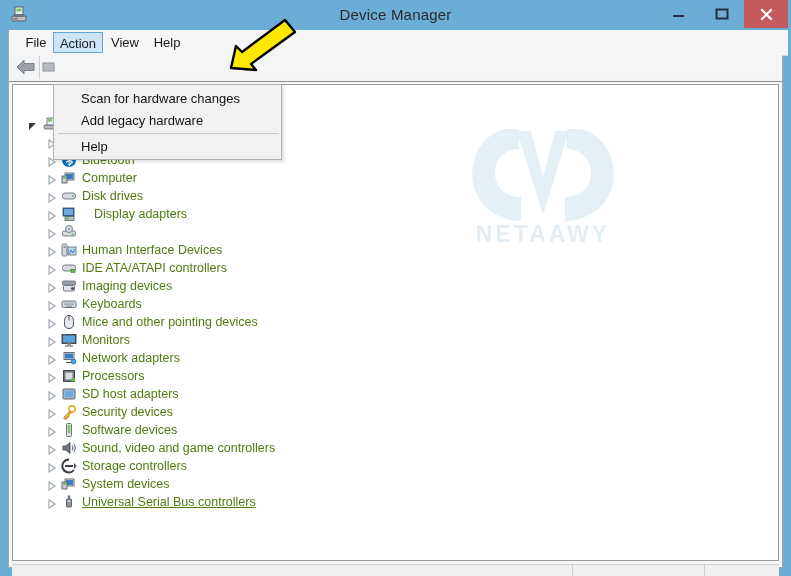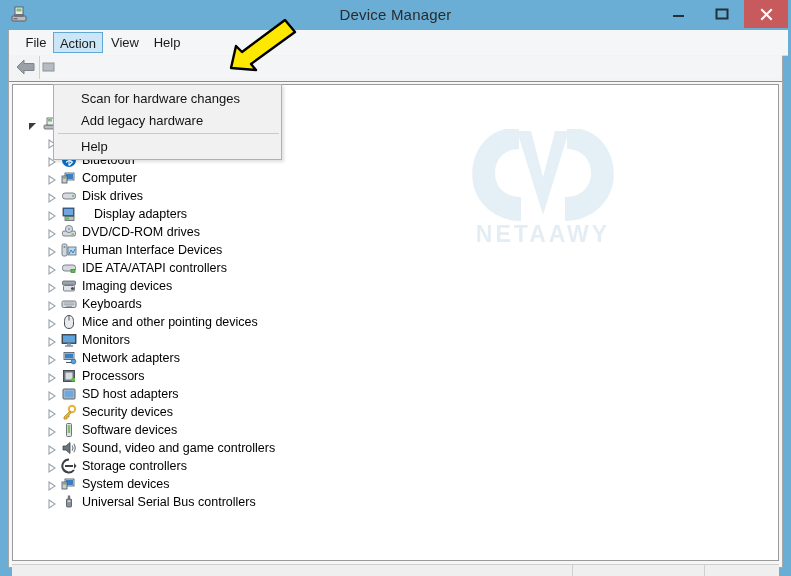--- a/index.html
+++ b/index.html
@@ -176,21 +176,21 @@
     position: absolute;
     top: 1px;
     width: 16px; height: 16px;
   }
   .tree-label {
     position: absolute;
     top: 0;
     height: 18px;
     line-height: 18px;
     font-size: 12.5px;
-    color: #000000;
+    color: #4d7c0f;
     font-family: "Liberation Sans", sans-serif;
   }
   #root-row .tree-label {
     background: #cde6f7;
   }
 
   
   #dropdown {
     position: absolute;
     left: 44px; top: 54px;
@@ -405,21 +405,20 @@
           <div class="tree-row" style="top: 138px;">
             <span class="tw" style="left: 33px;"><svg width="11" height="12" viewBox="0 0 11 12">
                 <path d="M3 2 L9 6 L3 10 Z" fill="none" stroke="#9aa3ac" stroke-width="1.1"></path>
               </svg></span>
             <span class="tree-icon" style="left: 48px;"><svg width="16" height="16" viewBox="0 0 16 16">
                 <rect x="1.5" y="7" width="13" height="5" rx="1.5" fill="#d6dade" stroke="#6d757d" stroke-width="0.9"></rect>
                 <circle cx="8" cy="5" r="3.6" fill="#cfd9e3" stroke="#6d757d" stroke-width="0.8"></circle>
                 <circle cx="8" cy="5" r="1" fill="#8d98a3"></circle>
                 <rect x="10.5" y="9.5" width="2.5" height="1.3" fill="#5fbf4a"></rect>
               </svg></span>
-            <span class="tree-label" style="left: 69px;">DVD/CD-ROM drives</span>
           </div>
           <div class="tree-row" style="top: 156px;">
             <span class="tw" style="left: 33px;"><svg width="11" height="12" viewBox="0 0 11 12">
                 <path d="M3 2 L9 6 L3 10 Z" fill="none" stroke="#9aa3ac" stroke-width="1.1"></path>
               </svg></span>
             <span class="tree-icon" style="left: 48px;"><svg width="16" height="16" viewBox="0 0 16 16">
                 <rect x="1" y="2" width="5" height="12" rx="1.5" fill="#cfd6de" stroke="#5f666e" stroke-width="0.8"></rect>
                 <circle cx="3.5" cy="5" r="1" fill="#7f8891"></circle>
                 <rect x="7" y="5" width="8" height="8" fill="#b9d7ee" stroke="#5f666e" stroke-width="0.8"></rect>
                 <path d="M8 12 L10 8 L12 11 L14 7" stroke="#3a7fc4" stroke-width="1" fill="none"></path>
@@ -567,21 +566,21 @@
           </div>
           <div class="tree-row" style="top: 408px;">
             <span class="tw" style="left: 33px;"><svg width="11" height="12" viewBox="0 0 11 12">
                 <path d="M3 2 L9 6 L3 10 Z" fill="none" stroke="#9aa3ac" stroke-width="1.1"></path>
               </svg></span>
             <span class="tree-icon" style="left: 48px;"><svg width="16" height="16" viewBox="0 0 16 16">
                 <rect x="5.5" y="5" width="5" height="8" rx="0.8" fill="#8a929a" stroke="#4a5058" stroke-width="0.8"></rect>
                 <rect x="6.8" y="1.5" width="2.4" height="3.5" fill="#6d757d"></rect>
                 <rect x="6.6" y="6.5" width="2.8" height="1.4" fill="#dfe3e7"></rect>
               </svg></span>
-            <span class="tree-label" style="left: 69px;">Universal Serial Bus controllers</span>
+            <span class="tree-label" style="left: 69px; text-decoration: underline;">Universal Serial Bus controllers</span>
           </div>
         </div>
     </div>
 
     <div id="statusbar">
       <div class="status-pane" style="left:0; width:560px;"></div>
       <div class="status-pane" style="left:560px; width:132px;"></div>
       <div class="status-pane" style="left:692px; width:75px;"></div>
     </div>
 

